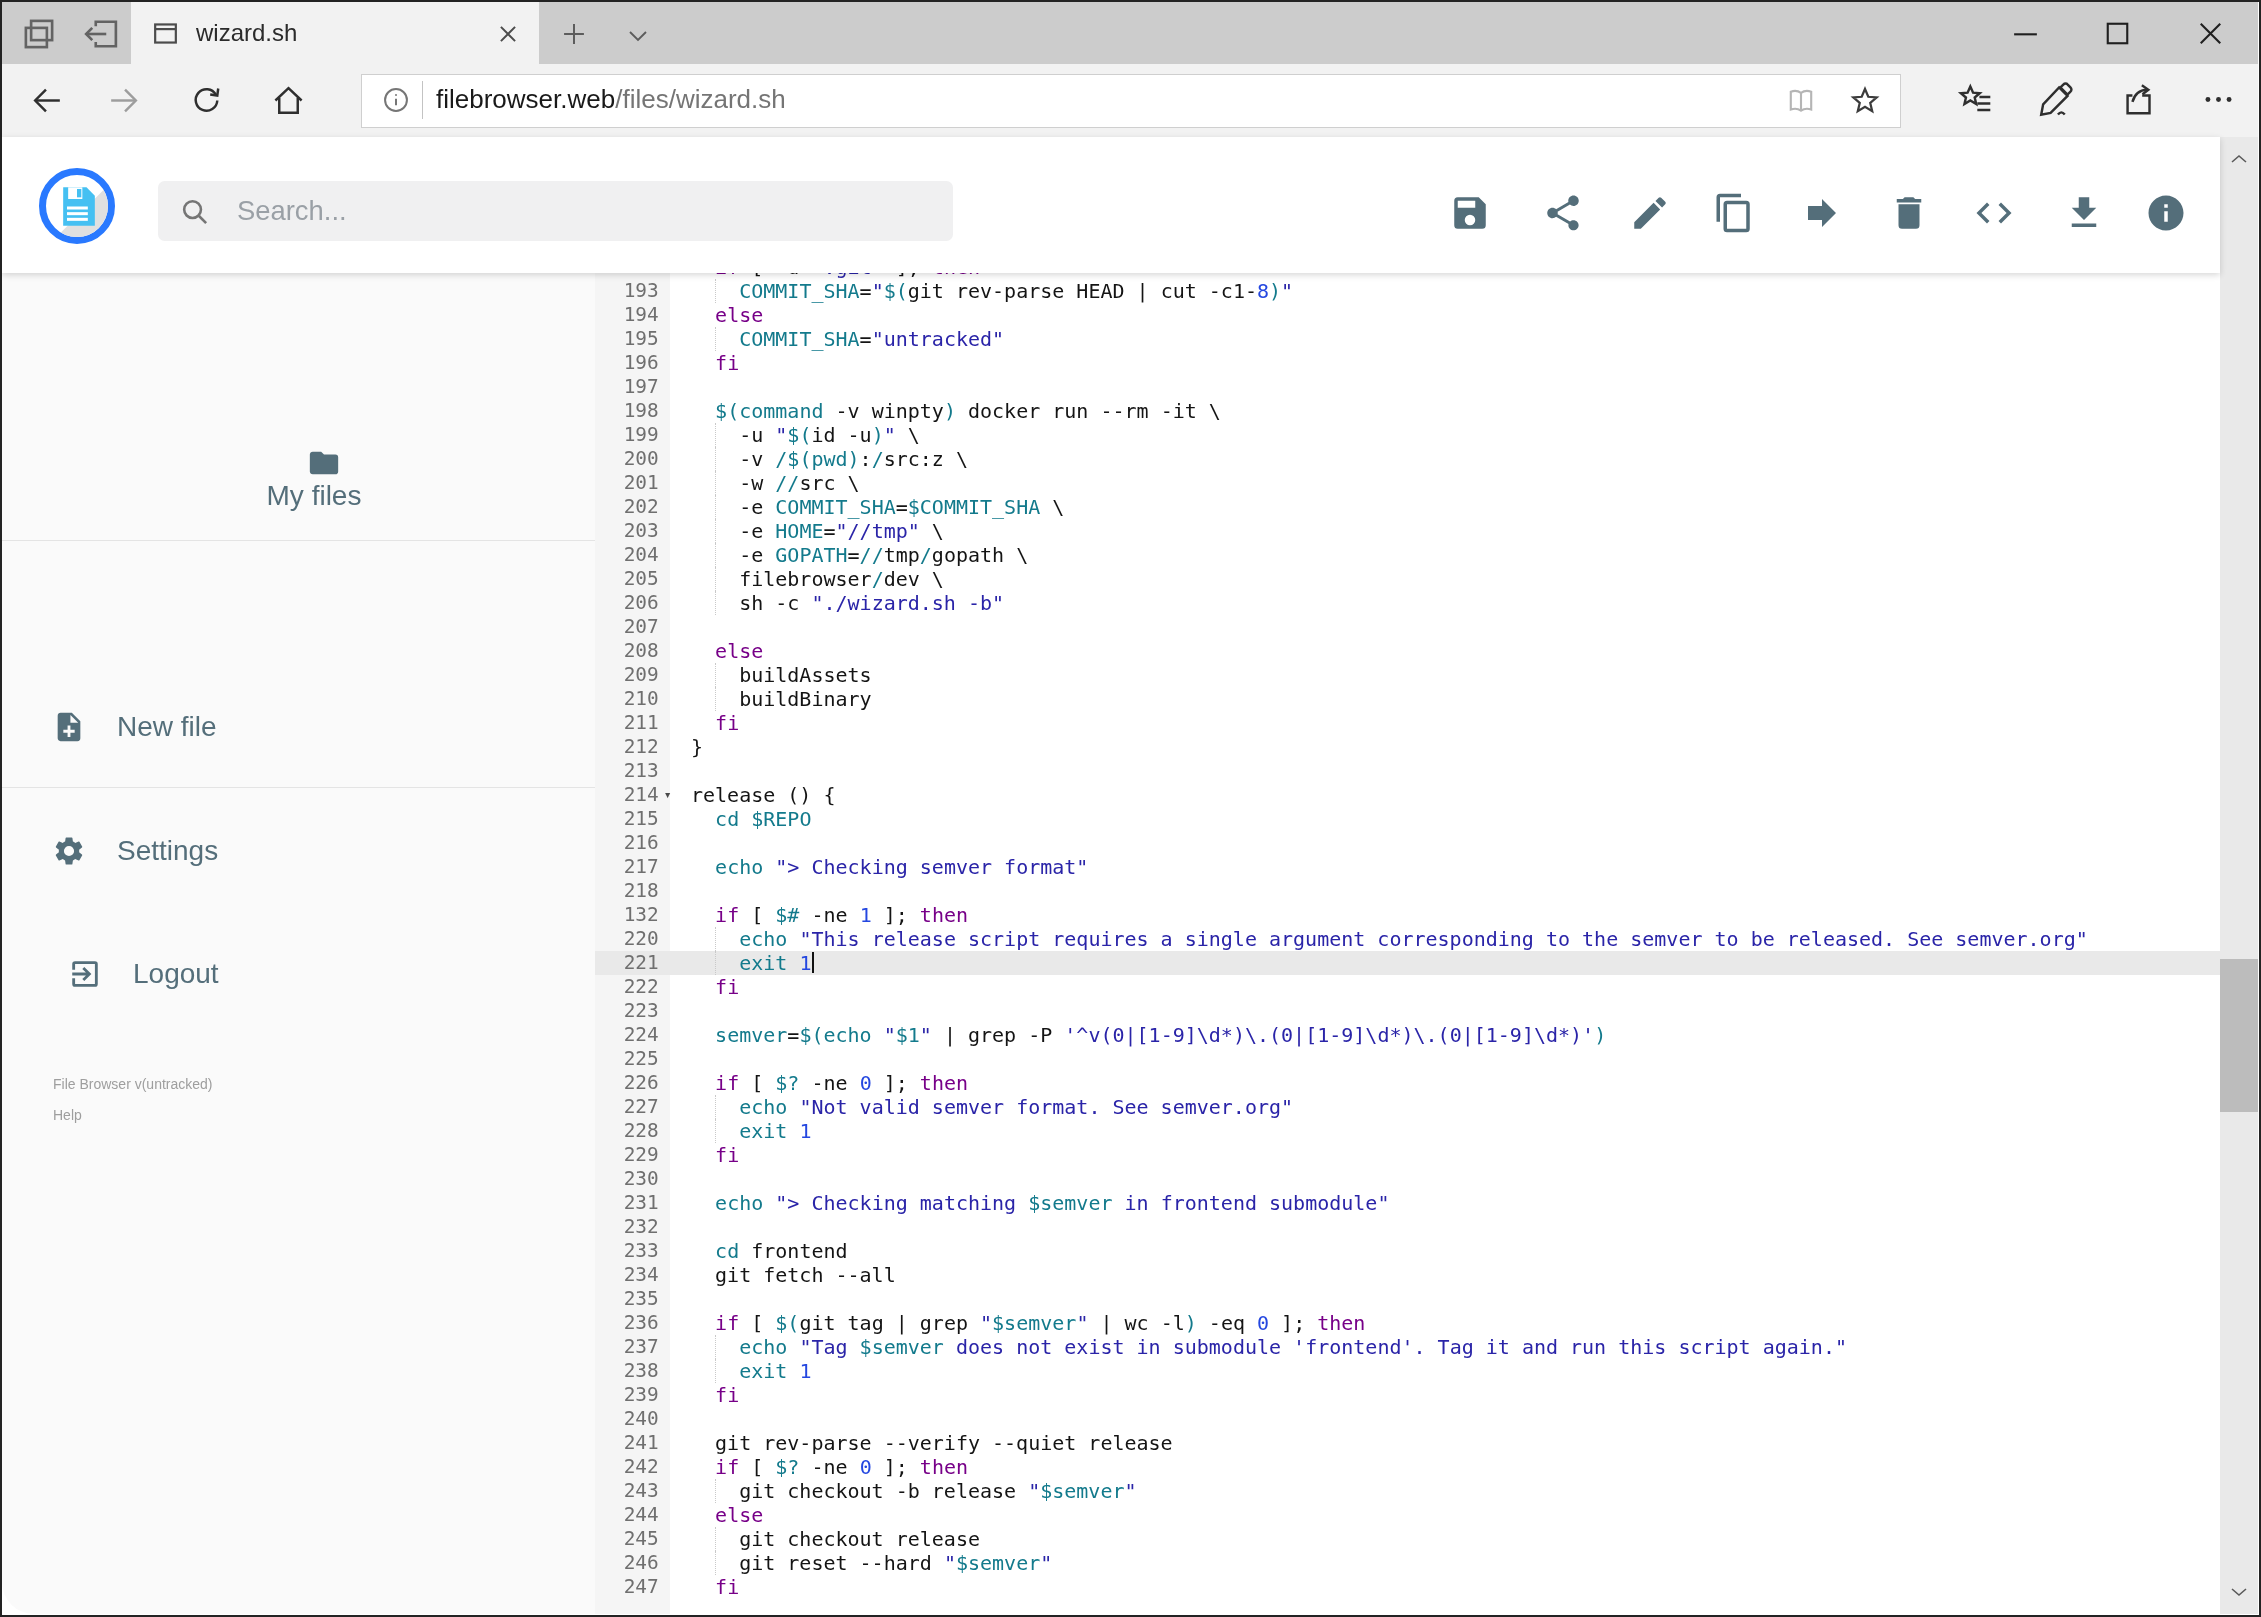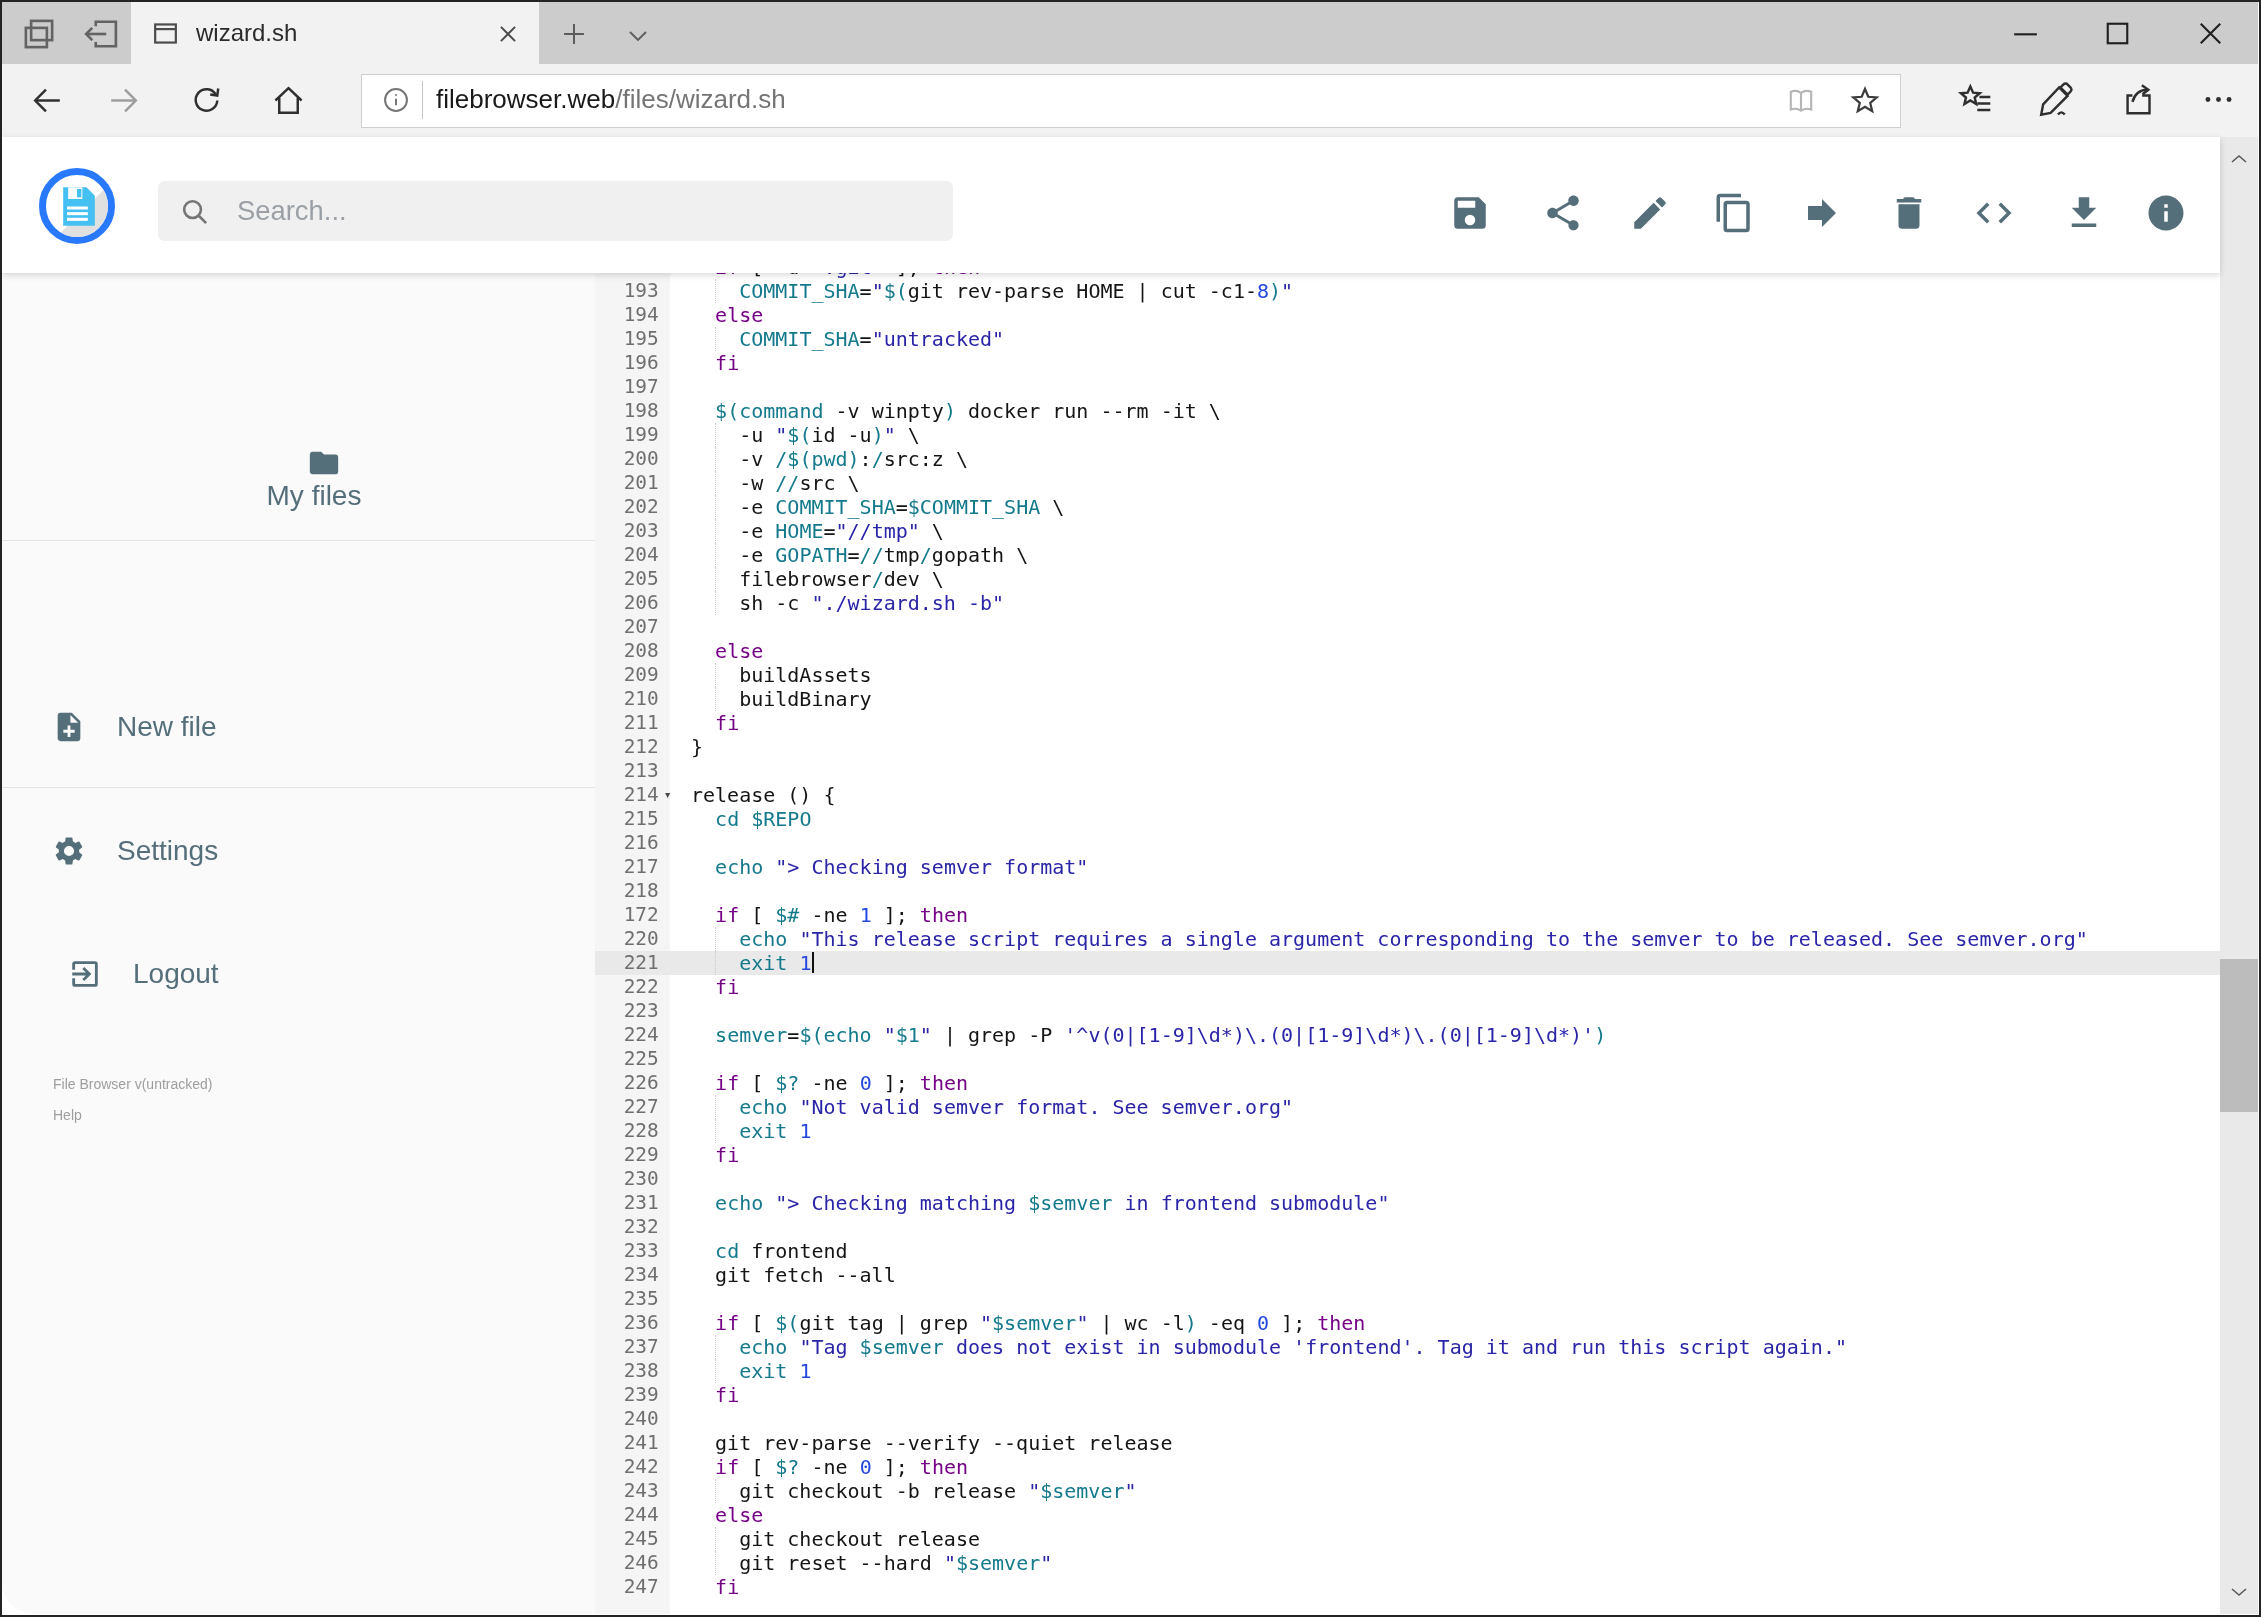--- a/index.html
+++ b/index.html
@@ -331,21 +331,21 @@
         <div class="abs" id="sb-footer">
           <div>File Browser v(untracked)</div>
           <div>Help</div>
         </div>
       </div>
 
     <div class="abs" id="editor">
       <div class="abs" id="gutter-bg"></div>
       <div id="code-lines">
           <div class="cm-row"><div class="gut">192</div><div class="codecell"><span class="c-t">  </span><span class="c-k">if</span><span class="c-t"> [ -d </span><span class="c-s">".git"</span><span class="c-t"> ]; </span><span class="c-k">then</span></div></div>
-          <div class="cm-row"><span class="guide"></span><div class="gut">193</div><div class="codecell"><span class="c-t">    </span><span class="c-v">COMMIT_SHA</span><span class="c-t">=</span><span class="c-s">"</span><span class="c-v">$(</span><span class="c-t">git rev-parse HOME | cut -c1-</span><span class="c-n">8</span><span class="c-v">)</span><span class="c-s">"</span></div></div>
+          <div class="cm-row"><span class="guide"></span><div class="gut">193</div><div class="codecell"><span class="c-t">    </span><span class="c-v">COMMIT_SHA</span><span class="c-t">=</span><span class="c-s">"</span><span class="c-v">$(</span><span class="c-t">git rev-parse HEAD | cut -c1-</span><span class="c-n">8</span><span class="c-v">)</span><span class="c-s">"</span></div></div>
           <div class="cm-row"><div class="gut">194</div><div class="codecell"><span class="c-t">  </span><span class="c-k">else</span></div></div>
           <div class="cm-row"><span class="guide"></span><div class="gut">195</div><div class="codecell"><span class="c-t">    </span><span class="c-v">COMMIT_SHA</span><span class="c-t">=</span><span class="c-s">"untracked"</span></div></div>
           <div class="cm-row"><div class="gut">196</div><div class="codecell"><span class="c-t">  </span><span class="c-k">fi</span></div></div>
           <div class="cm-row"><div class="gut">197</div><div class="codecell"></div></div>
           <div class="cm-row"><div class="gut">198</div><div class="codecell"><span class="c-t">  </span><span class="c-v">$(command</span><span class="c-t"> -v winpty</span><span class="c-v">)</span><span class="c-t"> docker run --rm -it \</span></div></div>
           <div class="cm-row"><span class="guide"></span><div class="gut">199</div><div class="codecell"><span class="c-t">    -u </span><span class="c-s">"</span><span class="c-v">$(</span><span class="c-t">id -u</span><span class="c-v">)</span><span class="c-s">"</span><span class="c-t"> \</span></div></div>
           <div class="cm-row"><span class="guide"></span><div class="gut">200</div><div class="codecell"><span class="c-t">    -v </span><span class="c-v">/$(pwd)</span><span class="c-t">:</span><span class="c-v">/</span><span class="c-t">src:z \</span></div></div>
           <div class="cm-row"><span class="guide"></span><div class="gut">201</div><div class="codecell"><span class="c-t">    -w </span><span class="c-v">//</span><span class="c-t">src \</span></div></div>
           <div class="cm-row"><span class="guide"></span><div class="gut">202</div><div class="codecell"><span class="c-t">    -e </span><span class="c-v">COMMIT_SHA</span><span class="c-t">=</span><span class="c-v">$COMMIT_SHA</span><span class="c-t"> \</span></div></div>
           <div class="cm-row"><span class="guide"></span><div class="gut">203</div><div class="codecell"><span class="c-t">    -e </span><span class="c-v">HOME</span><span class="c-t">=</span><span class="c-s">"//tmp"</span><span class="c-t"> \</span></div></div>
@@ -357,21 +357,21 @@
           <div class="cm-row"><span class="guide"></span><div class="gut">209</div><div class="codecell"><span class="c-t">    buildAssets</span></div></div>
           <div class="cm-row"><span class="guide"></span><div class="gut">210</div><div class="codecell"><span class="c-t">    buildBinary</span></div></div>
           <div class="cm-row"><div class="gut">211</div><div class="codecell"><span class="c-t">  </span><span class="c-k">fi</span></div></div>
           <div class="cm-row"><div class="gut">212</div><div class="codecell"><span class="c-t">}</span></div></div>
           <div class="cm-row"><div class="gut">213</div><div class="codecell"></div></div>
           <div class="cm-row"><div class="gut">214<span class="fold">▾</span></div><div class="codecell"><span class="c-t">release () {</span></div></div>
           <div class="cm-row"><div class="gut">215</div><div class="codecell"><span class="c-t">  </span><span class="c-v">cd</span><span class="c-t"> </span><span class="c-v">$REPO</span></div></div>
           <div class="cm-row"><div class="gut">216</div><div class="codecell"></div></div>
           <div class="cm-row"><div class="gut">217</div><div class="codecell"><span class="c-t">  </span><span class="c-v">echo</span><span class="c-t"> </span><span class="c-s">"&gt; Checking semver format"</span></div></div>
           <div class="cm-row"><div class="gut">218</div><div class="codecell"></div></div>
-          <div class="cm-row"><div class="gut">172</div><div class="codecell"><span class="c-t">  </span><span class="c-k">if</span><span class="c-t"> [ </span><span class="c-v">$#</span><span class="c-t"> -ne </span><span class="c-n">1</span><span class="c-t"> ]; </span><span class="c-k">then</span></div></div>
+          <div class="cm-row"><div class="gut">132</div><div class="codecell"><span class="c-t">  </span><span class="c-k">if</span><span class="c-t"> [ </span><span class="c-v">$#</span><span class="c-t"> -ne </span><span class="c-n">1</span><span class="c-t"> ]; </span><span class="c-k">then</span></div></div>
           <div class="cm-row"><span class="guide"></span><div class="gut">220</div><div class="codecell"><span class="c-t">    </span><span class="c-v">echo</span><span class="c-t"> </span><span class="c-s">"This release script requires a single argument corresponding to the semver to be released. See semver.org"</span></div></div>
           <div class="cm-row active"><span class="guide"></span><div class="gut">221</div><div class="codecell"><span class="c-t">    </span><span class="c-v">exit</span><span class="c-t"> </span><span class="c-n">1</span><span class="cursor"></span></div></div>
           <div class="cm-row"><div class="gut">222</div><div class="codecell"><span class="c-t">  </span><span class="c-k">fi</span></div></div>
           <div class="cm-row"><div class="gut">223</div><div class="codecell"></div></div>
           <div class="cm-row"><div class="gut">224</div><div class="codecell"><span class="c-t">  </span><span class="c-v">semver</span><span class="c-t">=</span><span class="c-v">$(echo</span><span class="c-t"> </span><span class="c-s">"</span><span class="c-v">$1</span><span class="c-s">"</span><span class="c-t"> | grep -P </span><span class="c-s">'^v(0|[1-9]\d*)\.(0|[1-9]\d*)\.(0|[1-9]\d*)'</span><span class="c-v">)</span></div></div>
           <div class="cm-row"><div class="gut">225</div><div class="codecell"></div></div>
           <div class="cm-row"><div class="gut">226</div><div class="codecell"><span class="c-t">  </span><span class="c-k">if</span><span class="c-t"> [ </span><span class="c-v">$?</span><span class="c-t"> -ne </span><span class="c-n">0</span><span class="c-t"> ]; </span><span class="c-k">then</span></div></div>
           <div class="cm-row"><span class="guide"></span><div class="gut">227</div><div class="codecell"><span class="c-t">    </span><span class="c-v">echo</span><span class="c-t"> </span><span class="c-s">"Not valid semver format. See semver.org"</span></div></div>
           <div class="cm-row"><span class="guide"></span><div class="gut">228</div><div class="codecell"><span class="c-t">    </span><span class="c-v">exit</span><span class="c-t"> </span><span class="c-n">1</span></div></div>
           <div class="cm-row"><div class="gut">229</div><div class="codecell"><span class="c-t">  </span><span class="c-k">fi</span></div></div>

